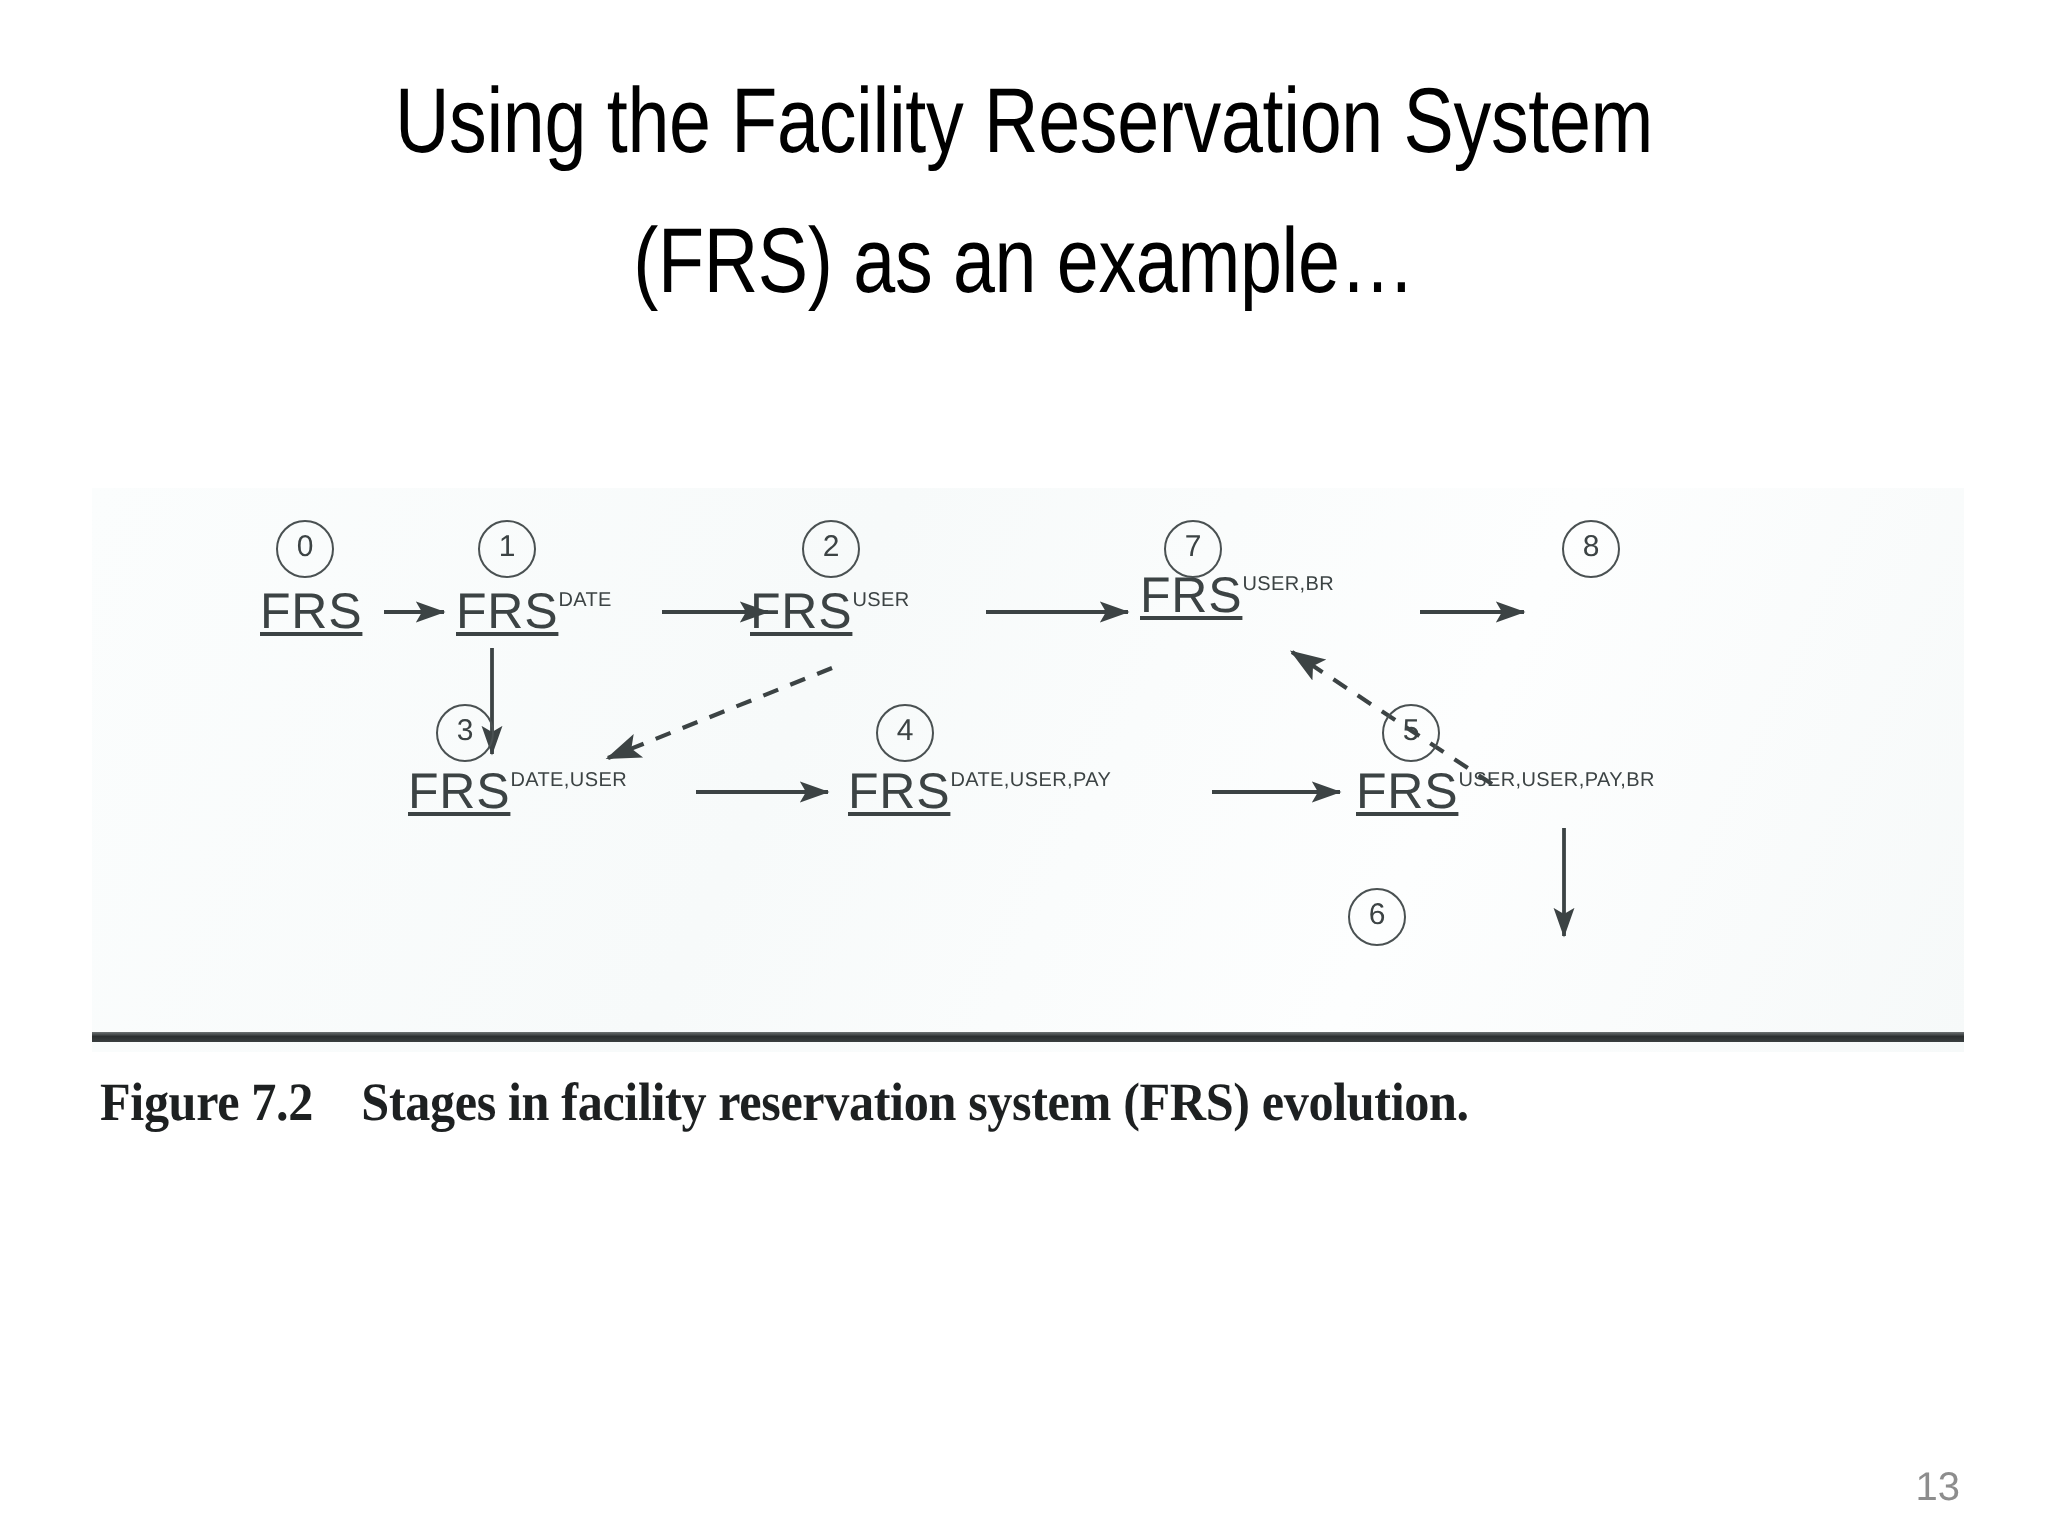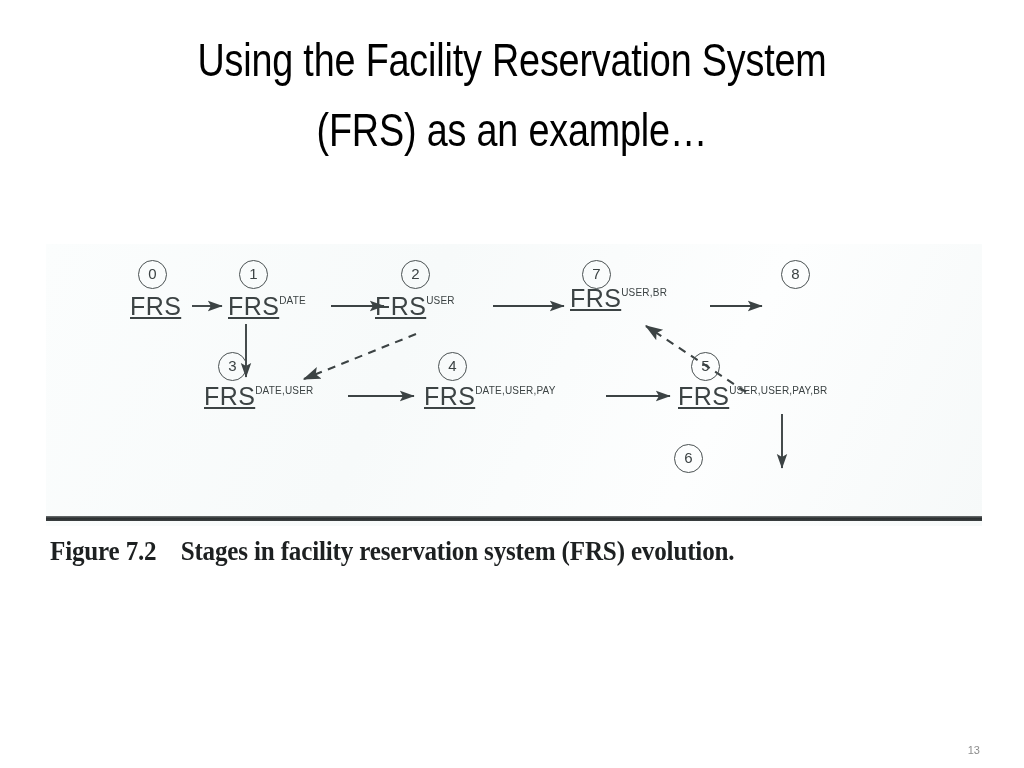--- a/index.html
+++ b/index.html
@@ -115,21 +115,21 @@
     transform-origin: 0 0;
   }
   #figure-caption .cap-label { margin-right: 26px; }
 
   
   #page-number {
     position: absolute;
     right: 44px;
     bottom: 12px;
     color: #8d8d8d;
-    font-size: 11px;
+    font-size: 20px;
     font-family: "Liberation Sans", sans-serif;
   }
 </style>
 </head>
 <body>
 
 <div id="slide-title">
   <span class="title-line">Using the Facility Reservation System</span>
   <span class="title-line">(FRS) as an example…</span>
 </div>

